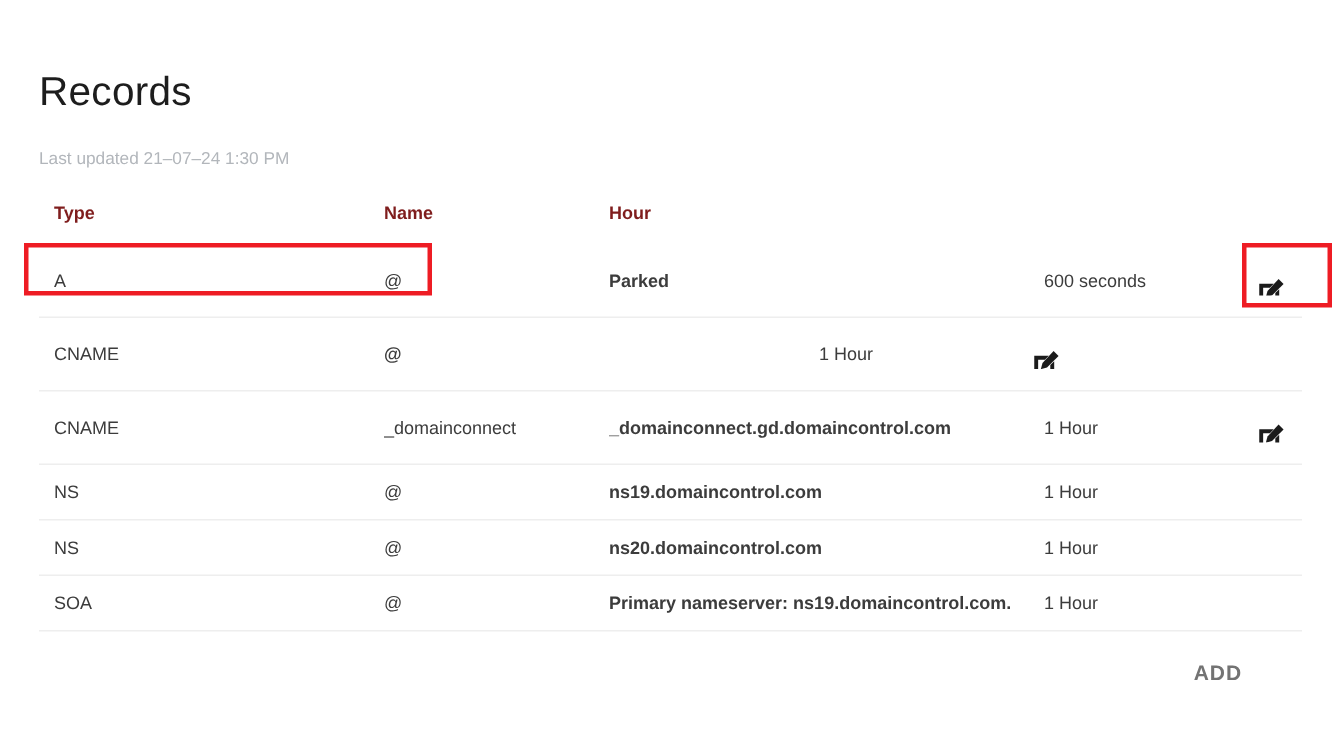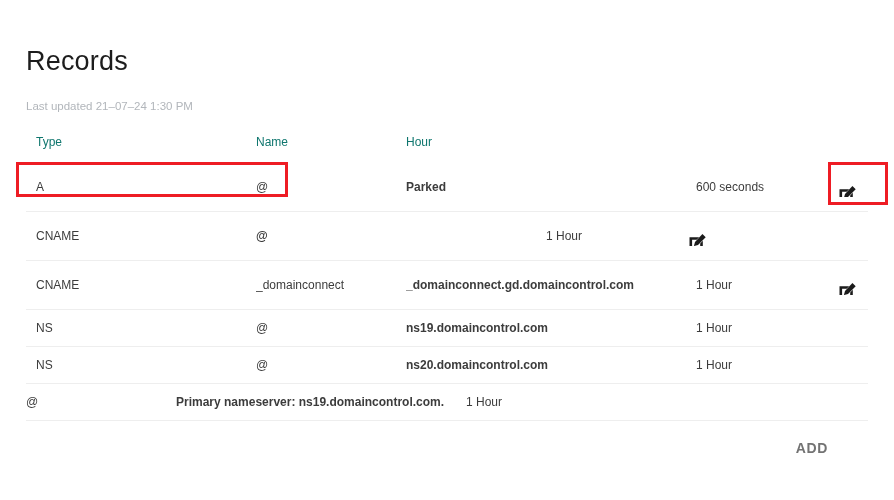--- a/index.html
+++ b/index.html
@@ -61,22 +61,22 @@
     align-items: center;
     box-sizing: border-box;
   }
 
   .thead {
     height: 33px;
     align-items: flex-start;
   }
   .thead .cell {
     font-size: 12px;
-    font-weight: 400;
-    color: #0f766e;
+    font-weight: 700;
+    color: #7f1d1d;
     padding-top: 5px;
   }
 
   .tbody-row {
     border-bottom: 1px solid #eeeeee;
   }
   .row-tall { height: 49px; }
   .row-short { height: 37px; }
 
   .cell {
@@ -205,20 +205,21 @@
 
     <div class="trow tbody-row row-short">
       <div class="cell col-type">NS</div>
       <div class="cell col-name">@</div>
       <div class="cell col-value">ns20.domaincontrol.com</div>
       <div class="cell col-ttl">1 Hour</div>
       <div class="cell col-act"></div>
     </div>
 
     <div class="trow tbody-row row-short">
+      <div class="cell col-type">SOA</div>
       <div class="cell col-name">@</div>
       <div class="cell col-value">Primary nameserver: ns19.domaincontrol.com.</div>
       <div class="cell col-ttl">1 Hour</div>
       <div class="cell col-act"></div>
     </div>
 
   </div>
 
   <div class="annot-box" id="annot-row"></div>
   <div class="annot-box" id="annot-edit"></div>

